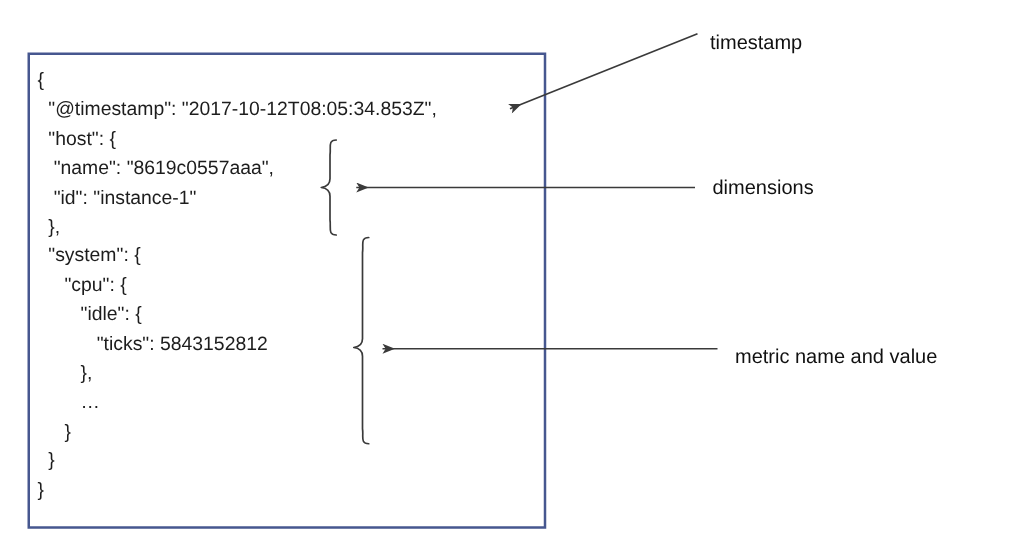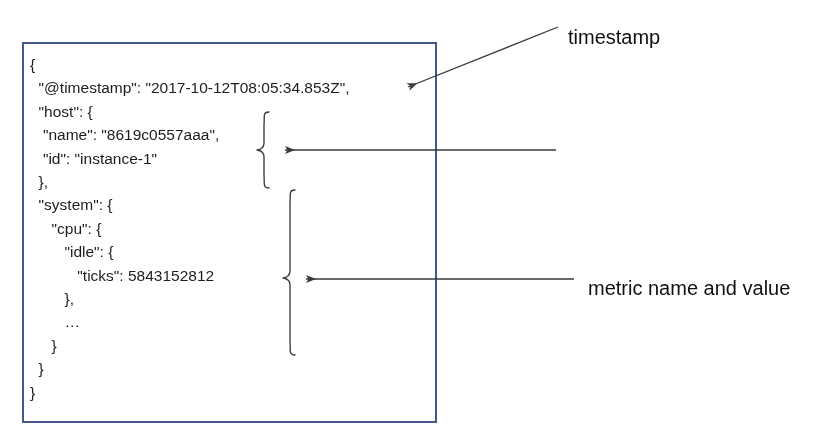--- a/index.html
+++ b/index.html
@@ -39,21 +39,21 @@
     line-height: 23.4px;
     color: #1d1d1d;
     white-space: pre;
     letter-spacing: 0px;
   }
 
   
   .annot-label {
     position: absolute;
     font-family: "Liberation Sans", sans-serif;
-    font-size: 20px;
+    font-size: 16px;
     color: #111111;
     white-space: nowrap;
   }
   #label-timestamp { left: 568px; top: 26px; }
   #label-dimensions { left: 570px; top: 142px; }
   #label-metric { left: 588px; top: 277px; }
 
   
   #overlay {
     position: absolute;
@@ -112,16 +112,17 @@
 
     <line x1="558" y1="27" x2="408" y2="87" stroke="#3a3a3a" stroke-width="1.3" marker-end="url(#arrowhead)"></line>
 
     <line x1="556" y1="150" x2="285" y2="150" stroke="#3a3a3a" stroke-width="1.3" marker-end="url(#arrowhead)"></line>
 
     <line x1="574" y1="279" x2="306" y2="279" stroke="#3a3a3a" stroke-width="1.3" marker-end="url(#arrowhead)"></line>
   </svg>
 
   <div class="annot-label" id="label-timestamp">timestamp</div>
 
+  <div class="annot-label" id="label-dimensions">dimensions</div>
 
   <div class="annot-label" id="label-metric">metric name and value</div>
 
 </div>
 
 </body></html>

